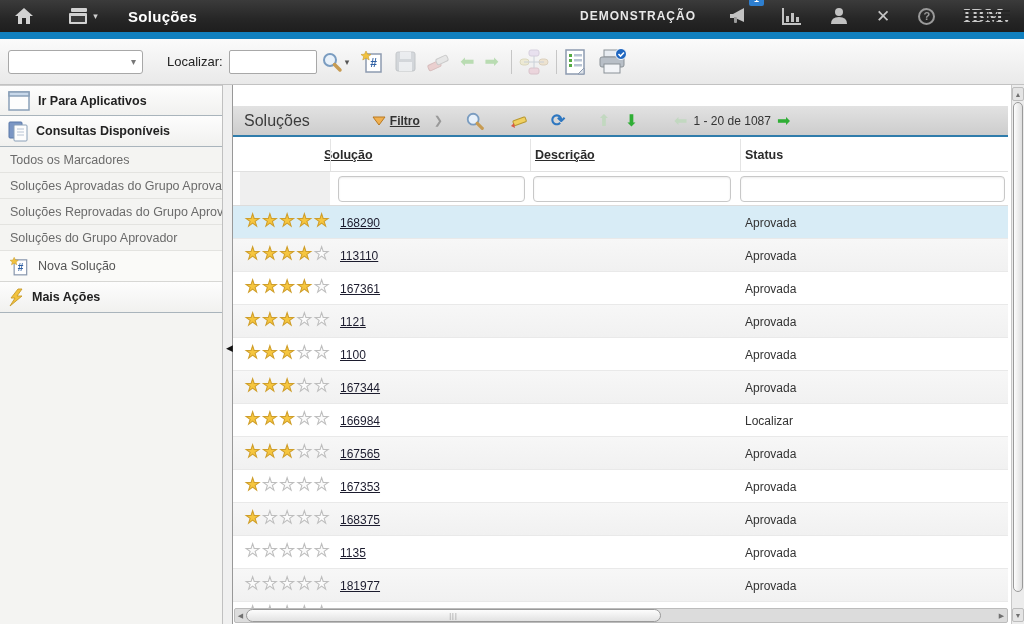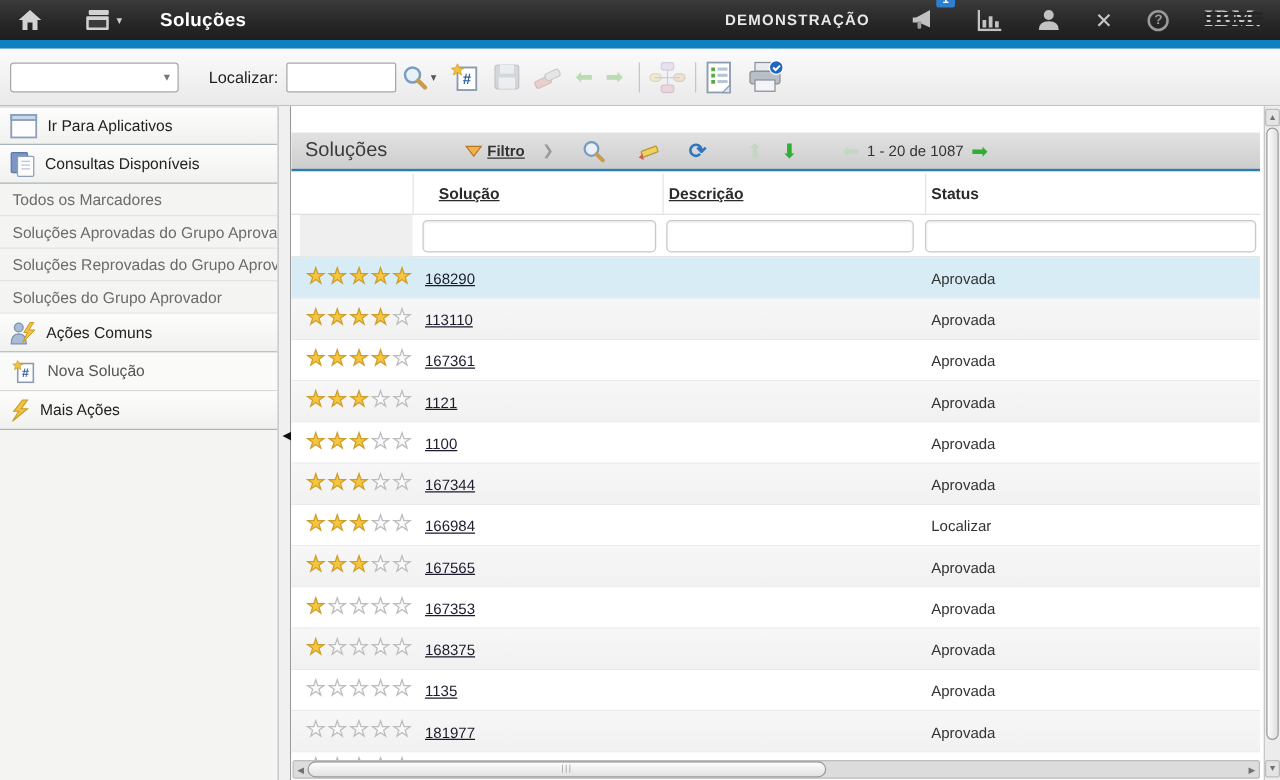--- a/index.html
+++ b/index.html
@@ -73,21 +73,21 @@
   .sidebar {
     position:absolute; top:85px; left:0; width:222px; height:539px;
     background:#f4f4f2; overflow:hidden;
   }
   .side-header {
     display:flex; align-items:center; height:31px; padding-left:8px;
     background:linear-gradient(#fdfdfd,#f1f1ef);
     border-bottom:1px solid #a9b4bc; cursor:pointer;
   }
   .side-header:first-child { border-top:1px solid #cfcfcf; }
-  .side-header .sh-label { font-weight:normal; color:#222; font-size:12.5px; margin-left:8px; }
+  .side-header .sh-label { font-weight:bold; color:#222; font-size:12.5px; margin-left:8px; }
   .side-item {
     height:26px; display:flex; align-items:center; padding-left:10px;
     color:#6b6b6b; font-size:12.5px; border-bottom:1px solid #e3e3e0; cursor:pointer;
     white-space:nowrap; overflow:hidden;
   }
   .side-item-icon { height:31px; border-bottom:1px solid #d7d7d4; background:#fafaf8; }
   .side-item-icon .si-label { margin-left:8px; color:#555; }
   .splitter {
     position:absolute; top:85px; left:222px; width:11px; height:539px;
     background:#f0f0f0; border-left:1px solid #c0c0c0; border-right:1px solid #989898;
@@ -329,28 +329,20 @@
   </div>
   <div class="side-item">
     <span>Soluções Aprovadas do Grupo Aprovador</span>
   </div>
   <div class="side-item">
     <span>Soluções Reprovadas do Grupo Aprova...</span>
   </div>
   <div class="side-item">
     <span>Soluções do Grupo Aprovador</span>
   </div>
-  <div class="side-header">
-    <svg class="svgi" width="21" height="19" viewBox="0 0 21 19">
-      <circle cx="7" cy="5" r="3.5" fill="#a8bcd8" stroke="#7890b0"></circle>
-      <path d="M1 18 Q1 10 7 10 Q13 10 13 18 Z" fill="#a8bcd8" stroke="#7890b0"></path>
-      <path d="M16 1 L11 9 H14 L10 17 L20 7 H15 L19 1 Z" fill="#f2c23e" stroke="#c79b2a" stroke-width="0.8"></path>
-    </svg>
-    <span class="sh-label">Ações Comuns</span>
-  </div>
   <div class="side-item side-item-icon">
     <svg class="svgi" width="20" height="21" viewBox="0 0 24 24">
       <rect x="5" y="4" width="15" height="18" fill="#fff" stroke="#8d9bb0" stroke-width="1.5"></rect>
       <text x="12.5" y="17" font-size="12" font-weight="bold" fill="#2e5fa3" text-anchor="middle" font-family="Liberation Sans, sans-serif">#</text>
       <path d="M5 1 L6.5 4.2 L10 4.5 L7.3 6.6 L8.2 10 L5 8 L1.8 10 L2.7 6.6 L0 4.5 L3.5 4.2 Z" fill="#f2c23e" stroke="#c79b2a" stroke-width="0.6"></path>
     </svg>
     <span class="si-label">Nova Solução</span>
   </div>
   <div class="side-header">
     <svg class="svgi" width="16" height="19" viewBox="0 0 16 19">
@@ -389,21 +381,21 @@
       <span class="refresh-glyph">⟳</span>
     </div>
     <span class="lh-icon pale-green" style="margin-left:32px;">⬆</span>
     <span class="lh-icon green-arrow" style="margin-left:14px;">⬇</span>
     <span class="lh-icon pale-green" style="margin-left:36px;">⬅</span>
     <span class="lh-pg-text">1 - 20 de 1087</span>
     <span class="lh-icon green-arrow" style="margin-left:0;">➡</span>
   </div>
 
   <div class="colhead">
-    <span class="col-label col-sortable" style="left:118px;">Solução</span>
+    <span class="col-label col-sortable" style="left:91px;">Solução</span>
     <span class="col-label col-sortable" style="left:302px;text-decoration:underline;">Descrição</span>
     <span class="col-label" style="left:512px;">Status</span>
     <div class="vline" style="left:97px;"></div>
     <div class="vline" style="left:297px;"></div>
     <div class="vline" style="left:507px;"></div>
   </div>
 
   <div class="filterrow">
     <div class="stars-cell"></div>
     <input class="f-input" style="left: 105px; width: 187px;" type="text">

